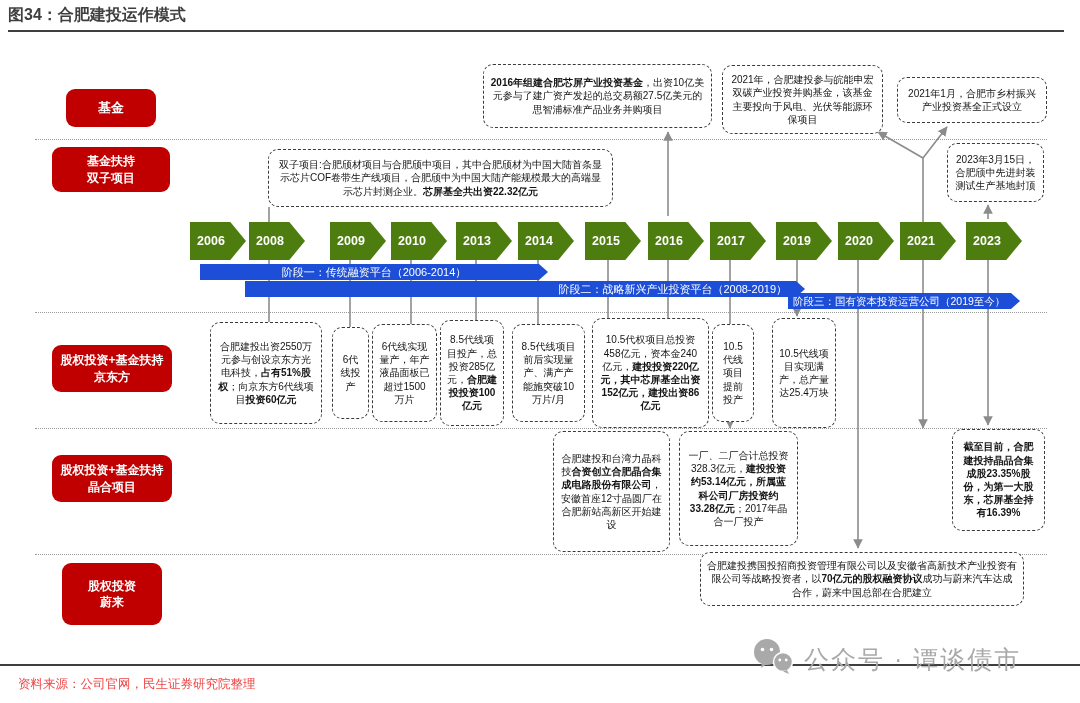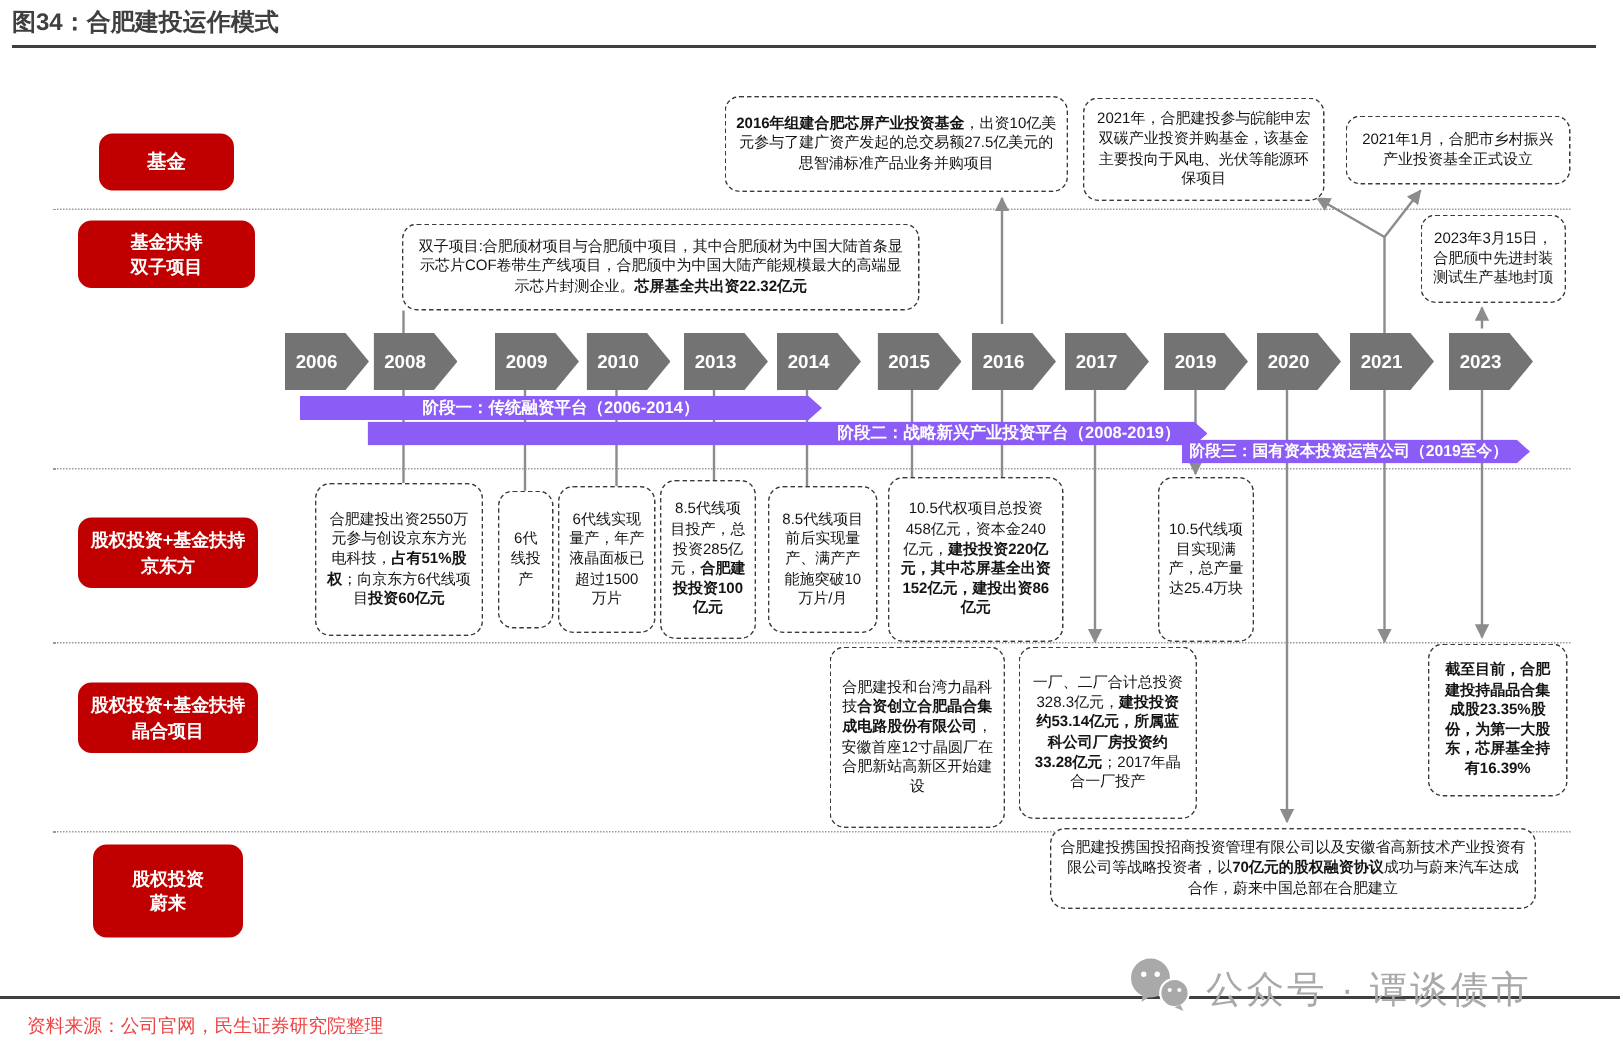--- a/index.html
+++ b/index.html
@@ -10,27 +10,27 @@
   .sep{position:absolute;left:35px;width:1012px;height:0;border-top:1.4px dotted #9a9a9a;z-index:0;}
   .conn{position:absolute;left:0;top:0;z-index:1;}
   .rl{position:absolute;background:#c00000;color:#fff;font-weight:bold;font-size:12px;
       border-radius:9px;display:flex;align-items:center;justify-content:center;text-align:center;
       white-space:pre-line;line-height:1.35;z-index:2;box-sizing:border-box;padding:2px 4px;}
   .db{position:absolute;border:1.6px dashed #3a3a3a;border-radius:10px;background:#fff;
       color:#141414;font-size:10px;line-height:1.32;text-align:center;z-index:2;
       display:flex;align-items:center;justify-content:center;box-sizing:border-box;padding:4px 6px;}
   .db .t{width:100%;}
   .db b{font-weight:bold;}
-  .yr{position:absolute;top:222px;width:56px;height:38px;background:#737373;color:#fff;
+  .yr{position:absolute;top:222px;width:56px;height:38px;background:#4d7c0f;color:#fff;
       font-weight:bold;font-size:12.5px;display:flex;align-items:center;justify-content:center;
       padding-right:14px;box-sizing:border-box;z-index:3;
       clip-path:polygon(0 0,72% 0,100% 50%,72% 100%,0 100%);}
-  .stg{position:absolute;height:16px;background:#8b5cf6;color:#fff;font-size:11px;line-height:16px;
+  .stg{position:absolute;height:16px;background:#1d4ed8;color:#fff;font-size:11px;line-height:16px;
        white-space:nowrap;z-index:3;box-sizing:border-box;
-       clip-path:polygon(0 0,calc(100% - 9px) 0,100% 50%,calc(100% - 9px) 100%,0 100%);font-weight:bold;}
+       clip-path:polygon(0 0,calc(100% - 9px) 0,100% 50%,calc(100% - 9px) 100%,0 100%);}
   .botline{position:absolute;left:0;top:664px;width:1080px;height:2px;background:#3f3f3f;z-index:3;}
   .src{position:absolute;left:18px;top:676px;font-size:12.5px;color:#ef4444;z-index:3;}
   .wm{position:absolute;left:752px;top:638px;display:flex;align-items:flex-end;gap:8px;
       color:#a9a9a9;font-size:25px;letter-spacing:2px;z-index:4;}
 </style>
 </head>
 <body>
 
 <div class="canvas">
 
@@ -126,20 +126,23 @@
     </div>
   <div class="db" style="left:440px;top:320px;width:64px;height:106px">
       <div class="t"><span>8.5代线项目投产，总投资285亿元，</span><b>合肥建投投资100亿元</b></div>
     </div>
   <div class="db" style="left:512px;top:324px;width:73px;height:98px">
       <div class="t"><span>8.5代线项目前后实现量产、满产产能施突破10万片/月</span></div>
     </div>
   <div class="db" style="left:592px;top:318px;width:117px;height:110px">
       <div class="t"><span>10.5代权项目总投资458亿元，资本金240亿元，</span><b>建投投资220亿元，其中芯屏基全出资152亿元，建投出资86亿元</b></div>
     </div>
+  <div class="db" style="left:712px;top:324px;width:42px;height:98px">
+      <div class="t"><span>10.5代线项目提前投产</span></div>
+    </div>
   <div class="db" style="left:772px;top:318px;width:64px;height:110px">
       <div class="t"><span>10.5代线项目实现满产，总产量达25.4万块</span></div>
     </div>
 
   <div class="db" style="left:553px;top:431px;width:117px;height:121px">
       <div class="t"><span>合肥建投和台湾力晶科技</span><b>合资创立合肥晶合集成电路股份有限公司</b><span>，安徽首座12寸晶圆厂在合肥新站高新区开始建设</span></div>
     </div>
   <div class="db" style="left:679px;top:431px;width:119px;height:115px">
       <div class="t"><span>一厂、二厂合计总投资328.3亿元，</span><b>建投投资约53.14亿元，所属蓝科公司厂房投资约33.28亿元</b><span>；2017年晶合一厂投产</span></div>
     </div>

